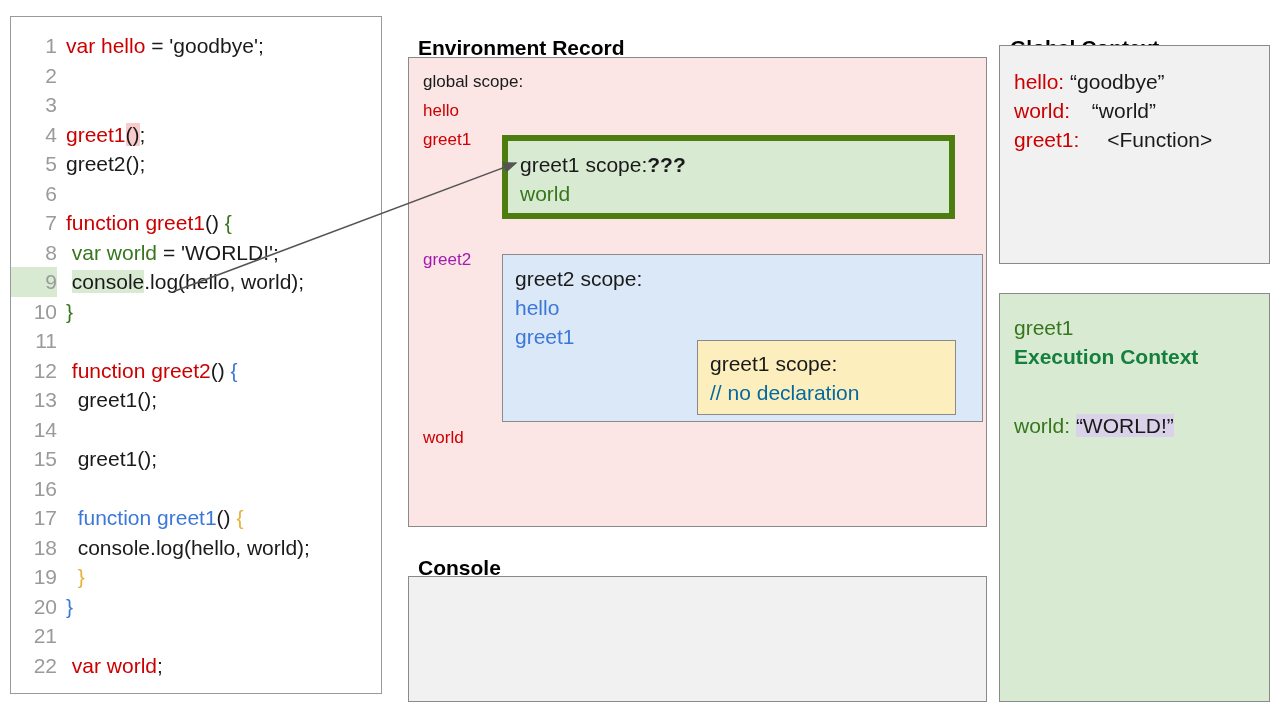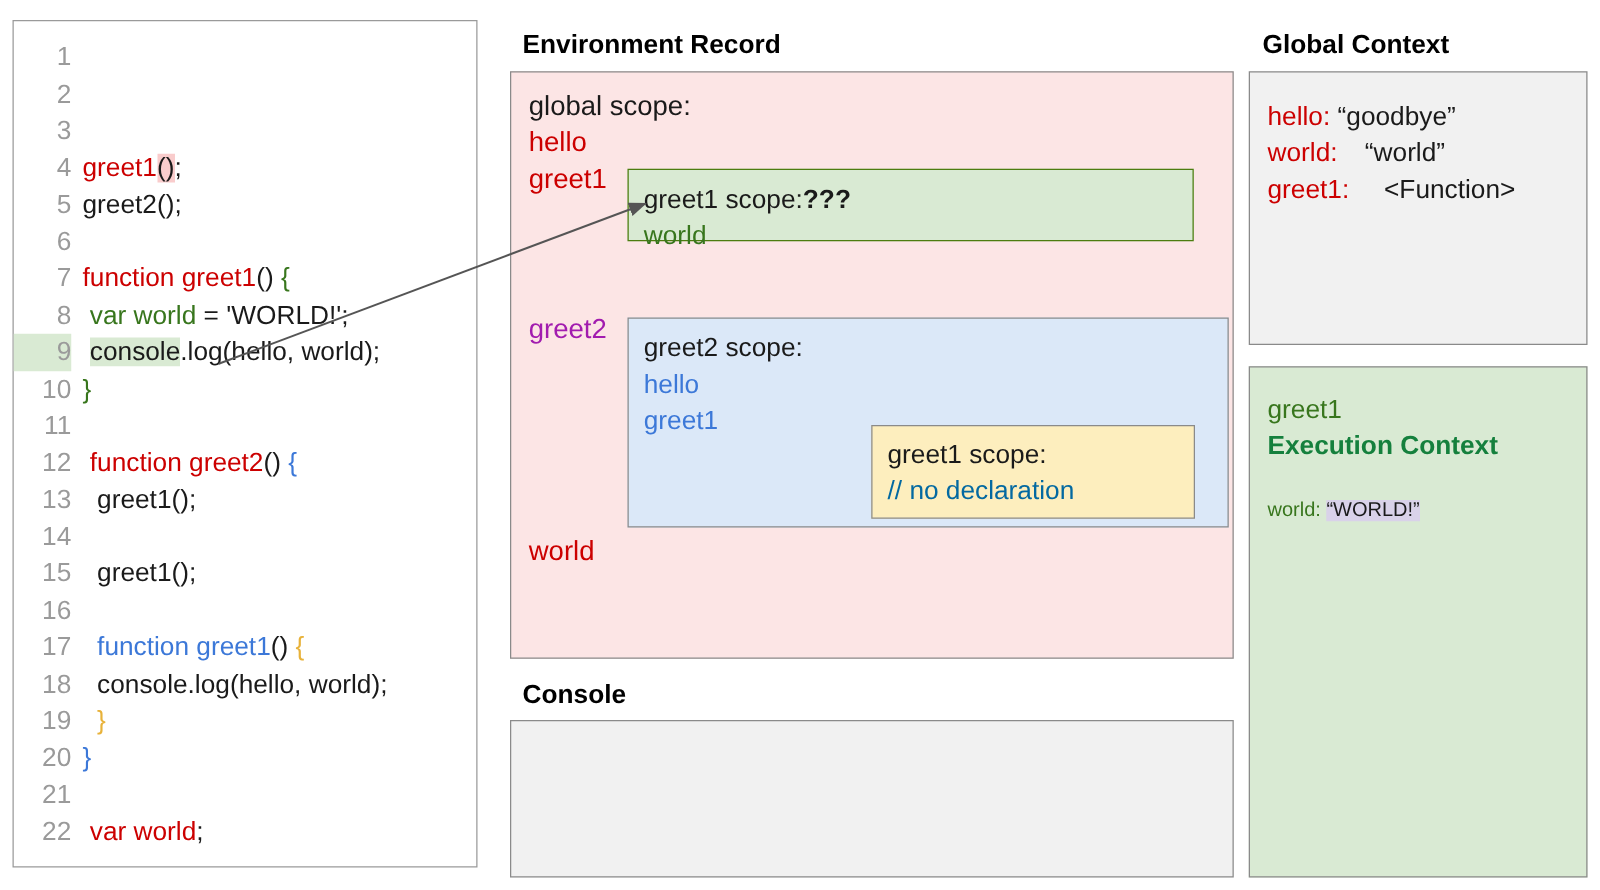--- a/index.html
+++ b/index.html
@@ -62,53 +62,54 @@
   .hl-green { background: #d9ead3; }
   .hl-pink  { background: #f9cccc; }
   .ln.hl-green { background: #d9ead3; }
 
   
   .section-title {
     position: absolute;
     font-size: 21px;
     font-weight: bold;
     color: #000000;
+    margin-top: 12px;
   }
 
   
   #env-title { left: 418px; top: 24px; }
   #env-record {
     position: absolute;
     left: 408px;
     top: 57px;
     width: 579px;
     height: 470px;
     background: #fce5e5;
     border: 1px solid #8a8a8a;
     box-sizing: border-box;
   }
   .scope-label {
     position: absolute;
-    font-size: 22px;
+    font-size: 17px;
     white-space: pre;
   }
   #global-scope-label { left: 14px; top: 14px; color: #1a1a1a; }
   #global-hello  { left: 14px; top: 43px;  color: #cc0000; }
   #global-greet1 { left: 14px; top: 72px;  color: #cc0000; }
   #global-greet2 { left: 14px; top: 192px; color: #a21caf; }
   #global-world  { left: 14px; top: 370px; color: #cc0000; }
 
   #greet1-scope-box {
     position: absolute;
     left: 93px;
     top: 77px;
     width: 453px;
-    height: 58px;
+    height: 84px;
     background: #d9ead3;
-    border: 1px solid #4d7c0f;
+    border: 6px solid #4d7c0f;
     box-sizing: border-box;
   }
   #greet2-scope-box {
     position: absolute;
     left: 93px;
     top: 196px;
     width: 481px;
     height: 168px;
     background: #dbe8f8;
     border: 1px solid #8a8a8a;
@@ -141,21 +142,21 @@
     background: #f1f1f1;
     border: 1px solid #8a8a8a;
     box-sizing: border-box;
   }
 
   
   #gc-title { left: 1010px; top: 24px; }
   #global-context-box {
     position: absolute;
     left: 999px;
-    top: 57px;
+    top: 45px;
     width: 271px;
     height: 219px;
     background: #f1f1f1;
     border: 1px solid #8a8a8a;
     box-sizing: border-box;
   }
   .ctx-line {
     position: absolute;
     left: 14px;
     font-size: 21px;
@@ -184,42 +185,42 @@
     position: absolute;
     left: 14px;
     top: 51px;
     font-size: 21px;
     font-weight: bold;
     color: #15803d;
   }
   #exec-var-line {
     position: absolute;
     left: 14px;
-    top: 106px;
-    font-size: 16px;
+    top: 120px;
+    font-size: 21px;
     white-space: pre;
   }
   .hl-purple { background: #d9d2e9; color: #1a1a1a; }
 
   
   #arrow-svg {
     position: absolute;
     left: 0;
     top: 0;
     width: 1280px;
     height: 712px;
     pointer-events: none;
   }
 </style>
 </head>
 <body>
 
 <div id="code-panel">
   <div class="code-lines" id="code-lines">
-      <div class="code-line"><span class="ln">1</span></div>
+      <div class="code-line"><span class="ln">1</span><span class="code-text"><span class="c-red">var hello</span><span class="c-black"> = 'goodbye';</span></span></div>
       <div class="code-line"><span class="ln">2</span></div>
       <div class="code-line"><span class="ln">3</span><span class="code-text"></span></div>
       <div class="code-line"><span class="ln">4</span><span class="code-text"><span class="c-red">greet1</span><span class="c-black hl-pink">()</span><span class="c-black">;</span></span></div>
       <div class="code-line"><span class="ln">5</span><span class="code-text"><span class="c-black">greet2();</span></span></div>
       <div class="code-line"><span class="ln">6</span><span class="code-text"></span></div>
       <div class="code-line"><span class="ln">7</span><span class="code-text"><span class="c-red">function greet1</span><span class="c-black">() </span><span class="c-green">{</span></span></div>
       <div class="code-line"><span class="ln">8</span><span class="code-text"><span class="c-black"> </span><span class="c-green">var world</span><span class="c-black"> = 'WORLD!';</span></span></div>
       <div class="code-line"><span class="ln hl-green">9</span><span class="code-text"><span class="c-black"> </span><span class="c-black hl-green">console</span><span class="c-black">.log(hello, world);</span></span></div>
       <div class="code-line"><span class="ln">10</span><span class="code-text"><span class="c-green">}</span></span></div>
       <div class="code-line"><span class="ln">11</span><span class="code-text"></span></div>

